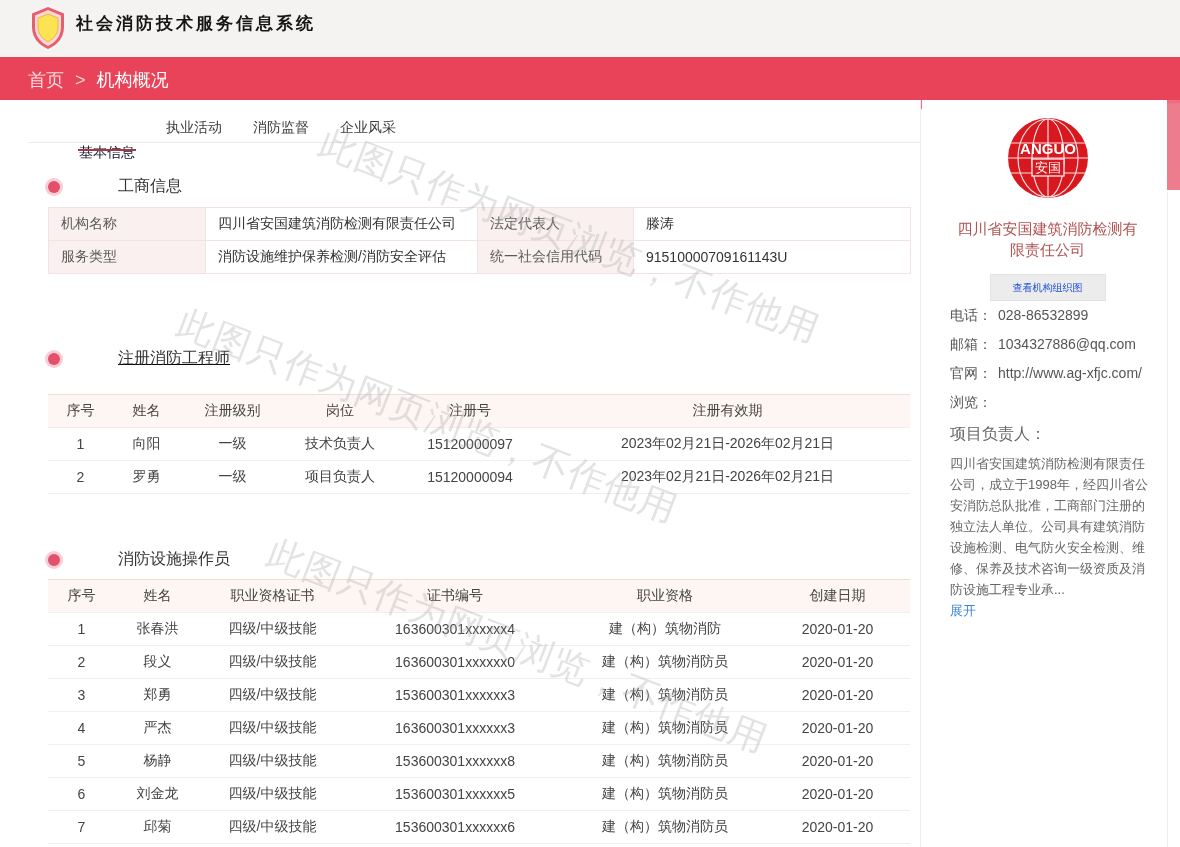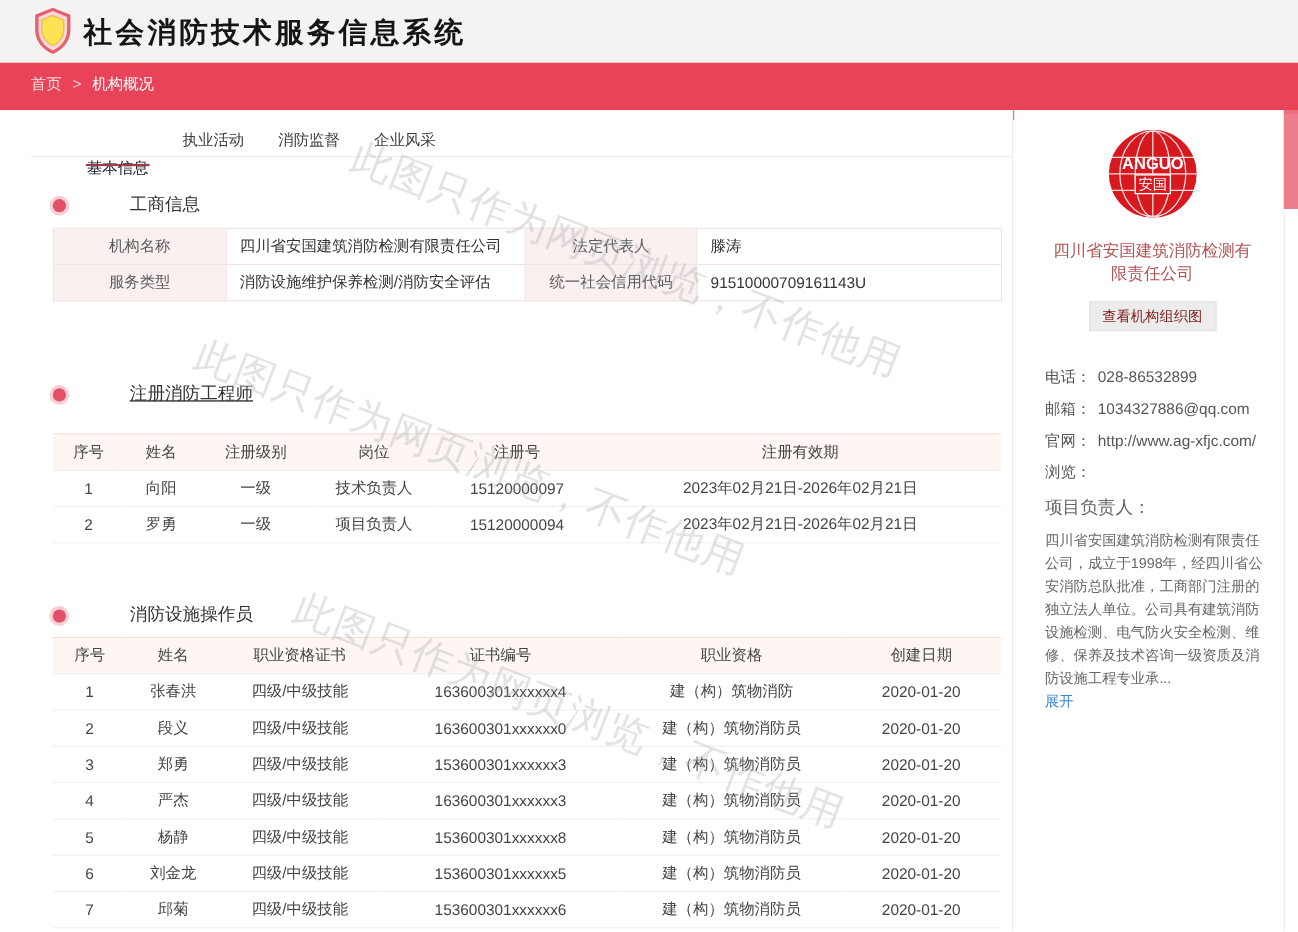--- a/index.html
+++ b/index.html
@@ -3,27 +3,27 @@
 <meta charset="utf-8">
 <style>
   * { margin:0; padding:0; box-sizing:border-box; }
   html,body { width:1180px; height:847px; overflow:hidden; background:#fff;
     font-family:"Liberation Sans","DejaVu Sans",sans-serif; }
   .stage { position:absolute; top:0; left:0; width:1180px; height:847px; overflow:hidden; }
 
   
   .top-header { position:absolute; top:0; left:0; width:1180px; height:57px; background:#f5f3f1; }
   .logo-shield { position:absolute; left:30px; top:6px; width:36px; height:44px; }
-  .site-title { position:absolute; left:76px; top:12px; font-size:26px; font-weight:bold; color:#151515;
+  .site-title { position:absolute; left:76px; top:12px; font-size:17px; font-weight:bold; color:#151515;
     font-family:"Liberation Serif","DejaVu Serif",serif; letter-spacing:3px; }
 
   
   .banner { position:absolute; top:57px; left:0; width:1180px; height:43px; background:#e84358; z-index:4; }
   .banner-curve { position:absolute; top:100px; left:0; width:1180px; height:14px; z-index:3; }
-  .breadcrumb { position:absolute; left:28px; top:68px; font-size:14px; z-index:6; }
+  .breadcrumb { position:absolute; left:28px; top:68px; font-size:18px; z-index:6; }
   .breadcrumb .bc-home { color:rgba(255,255,255,.82); cursor:pointer; }
   .breadcrumb .bc-sep { color:rgba(255,255,255,.75); margin:0 6px; }
   .breadcrumb .bc-cur { color:#ffffff; }
   .edge-strip { position:absolute; left:1166px; top:100px; width:14px; height:90px; background:#ed7c8c; z-index:2; }
 
   
   .main-card { position:absolute; left:28px; top:100px; width:892px; height:747px; background:#fff; z-index:10; }
   .v-line-left { position:absolute; left:920px; top:100px; width:1px; height:747px; background:#ededed; z-index:11; }
   .v-line-right { position:absolute; left:1167px; top:192px; width:1px; height:655px; background:#ededed; z-index:11; }
 
@@ -34,21 +34,21 @@
   .tabs-divider { position:absolute; left:0; top:42px; width:892px; height:1px; background:#ebebeb; }
 
   .section-head { position:absolute; display:flex; align-items:center;gap:48px; }
   .bullet { width:12px; height:12px; border-radius:50%; background:#e2506a;
     box-shadow:0 0 0 3px rgba(226,80,106,.28); margin-right:10px; }
   .section-title { font-size:16px; color:#333; }
 
   
   .biz-table { position:absolute; left:20px; top:107px; width:862px; border-collapse:collapse; table-layout:fixed; }
   .biz-table td { border:1px solid #f1e3e3; height:33px; font-size:14px; padding:0 12px; }
-  .biz-table td.lbl { background:#faf0f0; color:#5a5a5a; text-align:center; }
+  .biz-table td.lbl { background:#faf0f0; color:#5a5a5a; text-align:left; }
   .biz-table td.val { background:#fff; color:#333; text-align:left; }
   .pin-wrap { display:inline-block; vertical-align:-5px; margin-left:14px; cursor:pointer; }
 
   
   .list-table { position:absolute; left:20px; width:862px; border-collapse:collapse; table-layout:fixed; }
   .list-table th { background:#fdf6f2; border-top:1px solid #f2ded6; height:33px;
     font-size:14px; font-weight:normal; color:#444; text-align:center; }
   .list-table td { height:33px; font-size:14px; color:#444; text-align:center;
     border-top:1px solid #f1efee; background:#fff; }
   .list-table tbody tr:last-child td { border-bottom:1px solid #f1efee; }
@@ -64,23 +64,23 @@
   .op-table th:nth-child(3), .op-table td:nth-child(3){width:145px;}
   .op-table th:nth-child(4), .op-table td:nth-child(4){width:220px;margin-top:40px;}
   .op-table th:nth-child(5), .op-table td:nth-child(5){width:200px;}
 
   
   .sidebar { position:absolute; left:922px; top:100px; width:245px; height:747px; background:#fff; z-index:10;
     padding:18px 22px 0 28px; }
   .org-logo { display:block; margin:0 auto; width:80px; height:80px; }
   .org-name { margin:20px auto 0; width:180px; text-align:center; font-size:15px; line-height:21px; color:#b05252; }
   .org-btn { display:block; margin:14px auto 0; width:116px; height:27px; background:#ececec;
-    border:1px solid #e2e2e2; font-size:13px; color:#7f1d1d; cursor:pointer;
+    border:1px solid #e2e2e2; font-size:10px; color:#1d4ed8; cursor:pointer;
     font-family:"Liberation Sans","DejaVu Sans",sans-serif; }
-  .contacts { margin-top:31px; }
+  .contacts { margin-top:4px; }
   .c-row { display:flex; font-size:14px; color:#555; line-height:20px; margin-bottom:9px; }
   .c-lbl { width:48px; flex:none; }
   .c-val { flex:1; word-break:break-all; }
   .intro-head { margin-top:12px; font-size:16px; color:#666; }
   .intro-text { margin-top:8px; font-size:13px; line-height:21px; color:#666; width:198px; }
   .expand-link { font-size:13px; color:#3688d8; cursor:pointer; }
 
   
   .wm { position:absolute; font-size:37px; letter-spacing:1px; color:rgba(168,168,168,.32);
     white-space:nowrap; transform:rotate(21deg); transform-origin:left top; z-index:50; pointer-events:none; }

